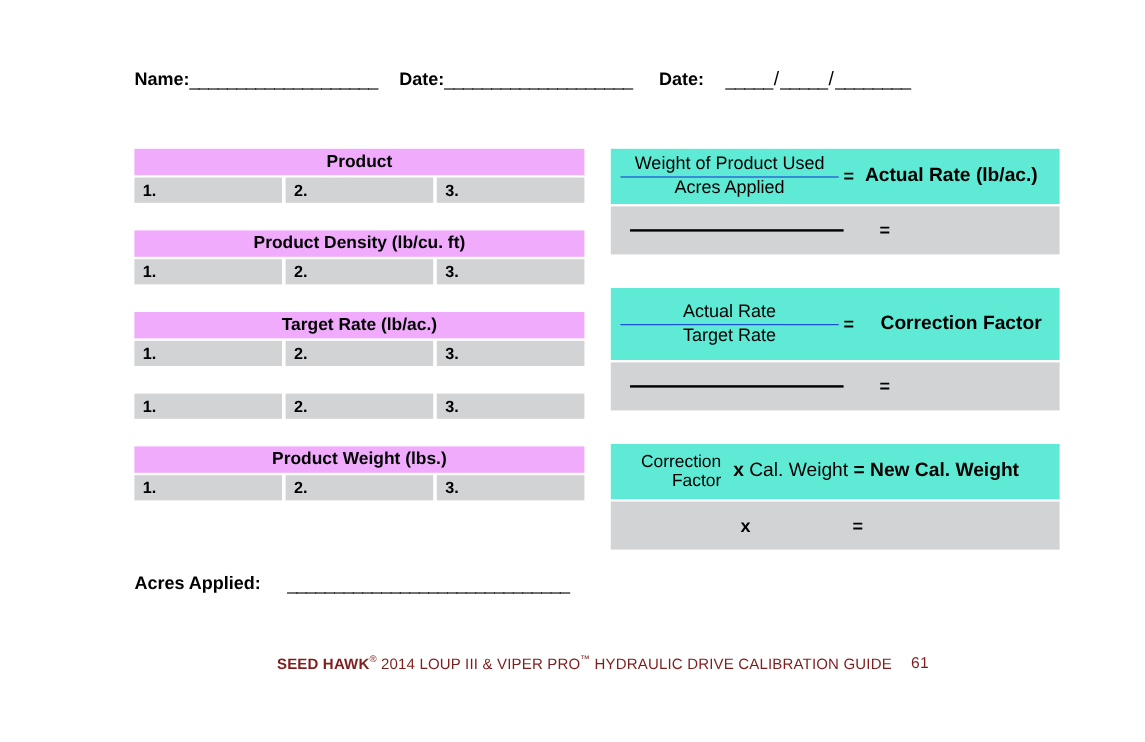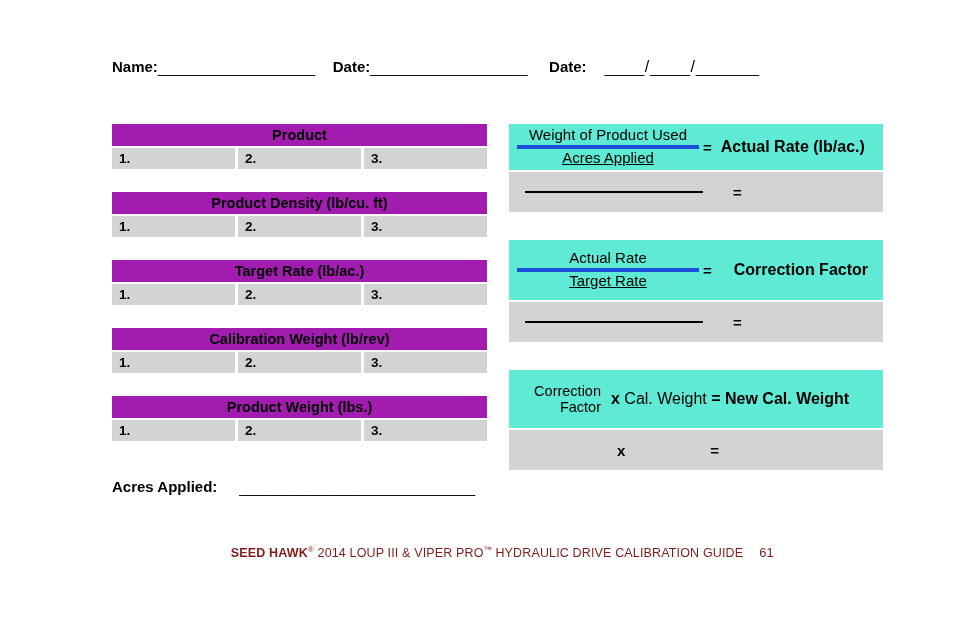--- a/index.html
+++ b/index.html
@@ -61,21 +61,21 @@
     position: absolute;
     left: 112px;
     top: 124px;
     width: 375px;
   }
   .tbl {
     width: 375px;
     margin-bottom: 23px;
   }
   .tbl-head {
-    background: #a21caf;
+    background: #f0abfc;
     height: 22px;
     line-height: 22px;
     text-align: center;
     font-weight: bold;
     font-size: 14.5px;
     color: #000;
   }
   .tbl-row {
     display: flex;
     height: 21px;
@@ -141,22 +141,21 @@
     font-weight: normal;
     line-height: 1.12;
   }
   .frac .num {
     display: block;
     padding: 0 4px 1px 4px;
   }
   .frac .den {
     display: block;
     padding: 1px 4px 0 4px;
-    border-top: 4px solid #1d4ed8;
-    text-decoration: underline;
+    border-top: 1px solid #1d4ed8;
   }
   .eq {
     font-weight: bold;
     font-size: 15px;
   }
   .res-bold {
     font-weight: bold;
     font-size: 16px;
   }
   .res-mixed {
@@ -183,21 +182,21 @@
   
   #fbox2 { margin-top: 28px; }
   #fbox2-yellow { height: 60px; padding: 0 0 0 8px; }
   #fbox2-yellow .frac { width: 182px; }
   #fbox2-yellow .eq { margin-left: 4px; margin-right: 22px; }
   #fbox2-gray { height: 40px; padding-left: 16px; }
   #fbox2-gray .eq { margin-left: 30px; }
 
   
   #fbox3 { margin-top: 28px; }
-  #fbox3-yellow { height: 58px; padding: 0 0 0 16px; }
+  #fbox3-yellow { height: 46px; padding: 0 0 0 16px; }
   #fbox3-gray { height: 40px; padding-left: 16px; }
   .stacked-label {
     display: inline-block;
     text-align: right;
     font-size: 14.5px;
     font-weight: normal;
     line-height: 1.12;
     width: 76px;
   }
   .stacked-label span { display: block; }
@@ -274,21 +273,20 @@
     <div class="tbl">
       <div class="tbl-head">Target Rate (lb/ac.)</div>
       <div class="tbl-row">
         <div class="tbl-cell">1.</div>
         <div class="tbl-cell">2.</div>
         <div class="tbl-cell">3.</div>
       </div>
     </div>
 
     <div class="tbl">
-      <div class="tbl-head">Calibration Weight (lb/rev)</div>
       <div class="tbl-row">
         <div class="tbl-cell">1.</div>
         <div class="tbl-cell">2.</div>
         <div class="tbl-cell">3.</div>
       </div>
     </div>
 
     <div class="tbl">
       <div class="tbl-head">Product Weight (lbs.)</div>
       <div class="tbl-row">

